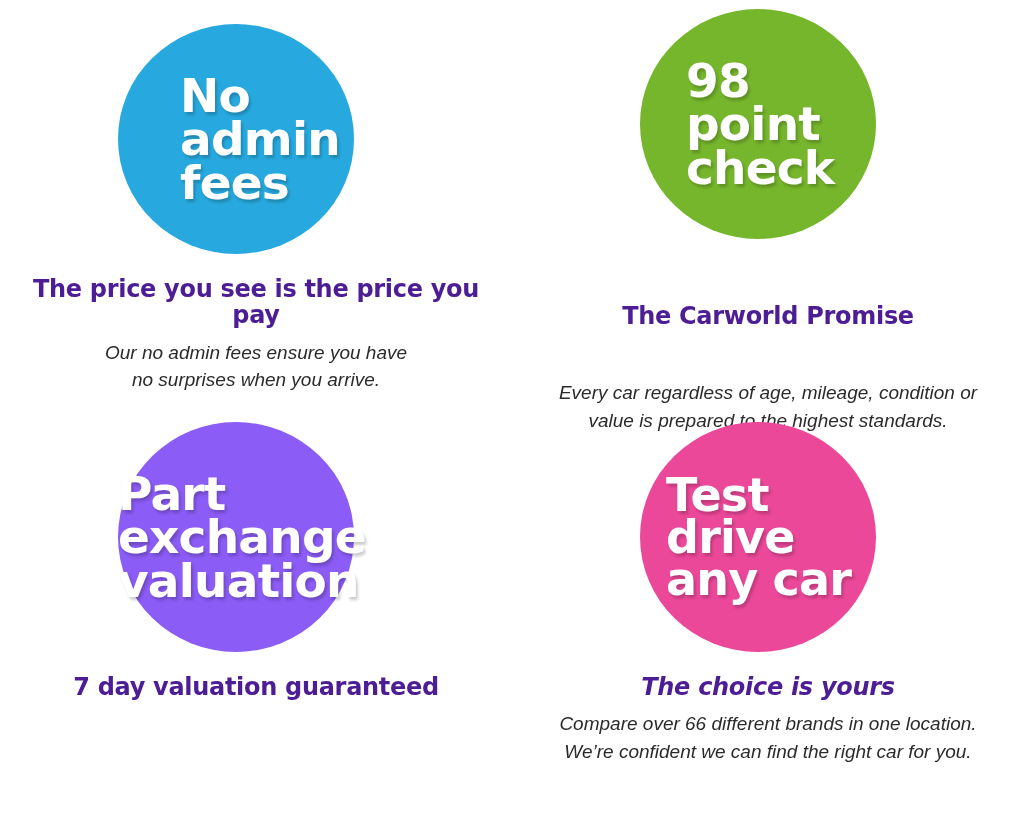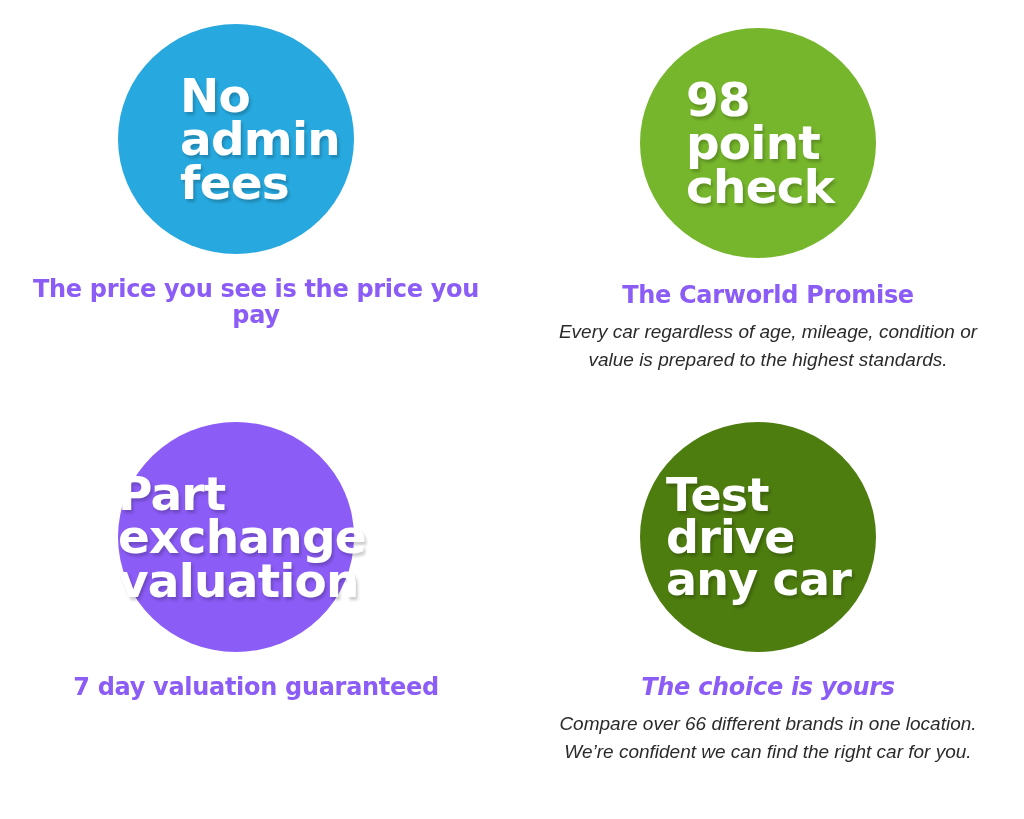--- a/index.html
+++ b/index.html
@@ -74,21 +74,21 @@
   .card-1 .badge-text { padding-left: 62px; font-size: 47px; }
   .card-2 .badge-text { padding-left: 46px; font-size: 47px; }
   .card-3 .badge-text { padding-left: 8px;  font-size: 47px; margin-left: -8px; }
   .card-4 .badge-text { padding-left: 26px; font-size: 46px; }
 
   
   .feature-heading {
     font-family: "DejaVu Sans", sans-serif;
     font-weight: bold;
     font-size: 24px;
-    color: #8b5cf6;
+    color: #4c1d95;
     text-align: center;
     letter-spacing: -0.3px;
     margin: 20px 0 0 0;
     padding: 0 10px;
     line-height: 1.1;
   }
 
   .feature-body {
     font-family: "Liberation Sans", sans-serif;
     font-weight: normal;
@@ -101,36 +101,38 @@
     white-space: pre-line;
     font-style: italic;
   }
 
   .card-1 .feature-heading { margin-top: 22px; }
   .card-2 .feature-heading { margin-top: 24px; }
   .card-3 .feature-heading { margin-top: 22px; }
   .card-4 .feature-heading { margin-top: 22px; font-style: italic; }
 
   .card-1 { padding-top: 24px; }
-  .card-2 { padding-top: 28px; }
+  .card-2 { padding-top: 9px; gap: 40px; }
   .card-3 { padding-top: 24px; }
   .card-4 { padding-top: 24px; }
 </style>
 </head>
 <body style="background-color: rgb(255, 255, 255);">
 
 <div class="features-grid">
 
   <div class="feature-card card-1">
     <div class="badge-circle" style="background-color: rgb(39, 169, 223);">
       <div class="badge-text">No
 admin
 fees</div>
     </div>
     <div class="feature-heading">The price you see is the price you pay</div>
+    <div class="feature-body">Our no admin fees ensure you have
+no surprises when you arrive.</div>
   </div>
 
   <div class="feature-card card-2">
     <div class="badge-circle" style="background-color: rgb(118, 182, 44);">
       <div class="badge-text">98
 point
 check</div>
     </div>
     <div class="feature-heading">The Carworld Promise</div>
     <div class="feature-body">Every car regardless of age, mileage, condition or
@@ -140,21 +142,21 @@
   <div class="feature-card card-3">
     <div class="badge-circle" style="background-color: #8b5cf6;">
       <div class="badge-text">Part
 exchange
 valuation</div>
     </div>
     <div class="feature-heading">7 day valuation guaranteed</div>
   </div>
 
   <div class="feature-card card-4">
-    <div class="badge-circle" style="background-color: #4d7c0f;">
+    <div class="badge-circle" style="background-color: #ec4899;">
       <div class="badge-text">Test
 drive
 any car</div>
     </div>
     <div class="feature-heading">The choice is yours</div>
     <div class="feature-body">Compare over 66 different brands in one location.
 We’re confident we can find the right car for you.</div>
   </div>
 
 </div>

